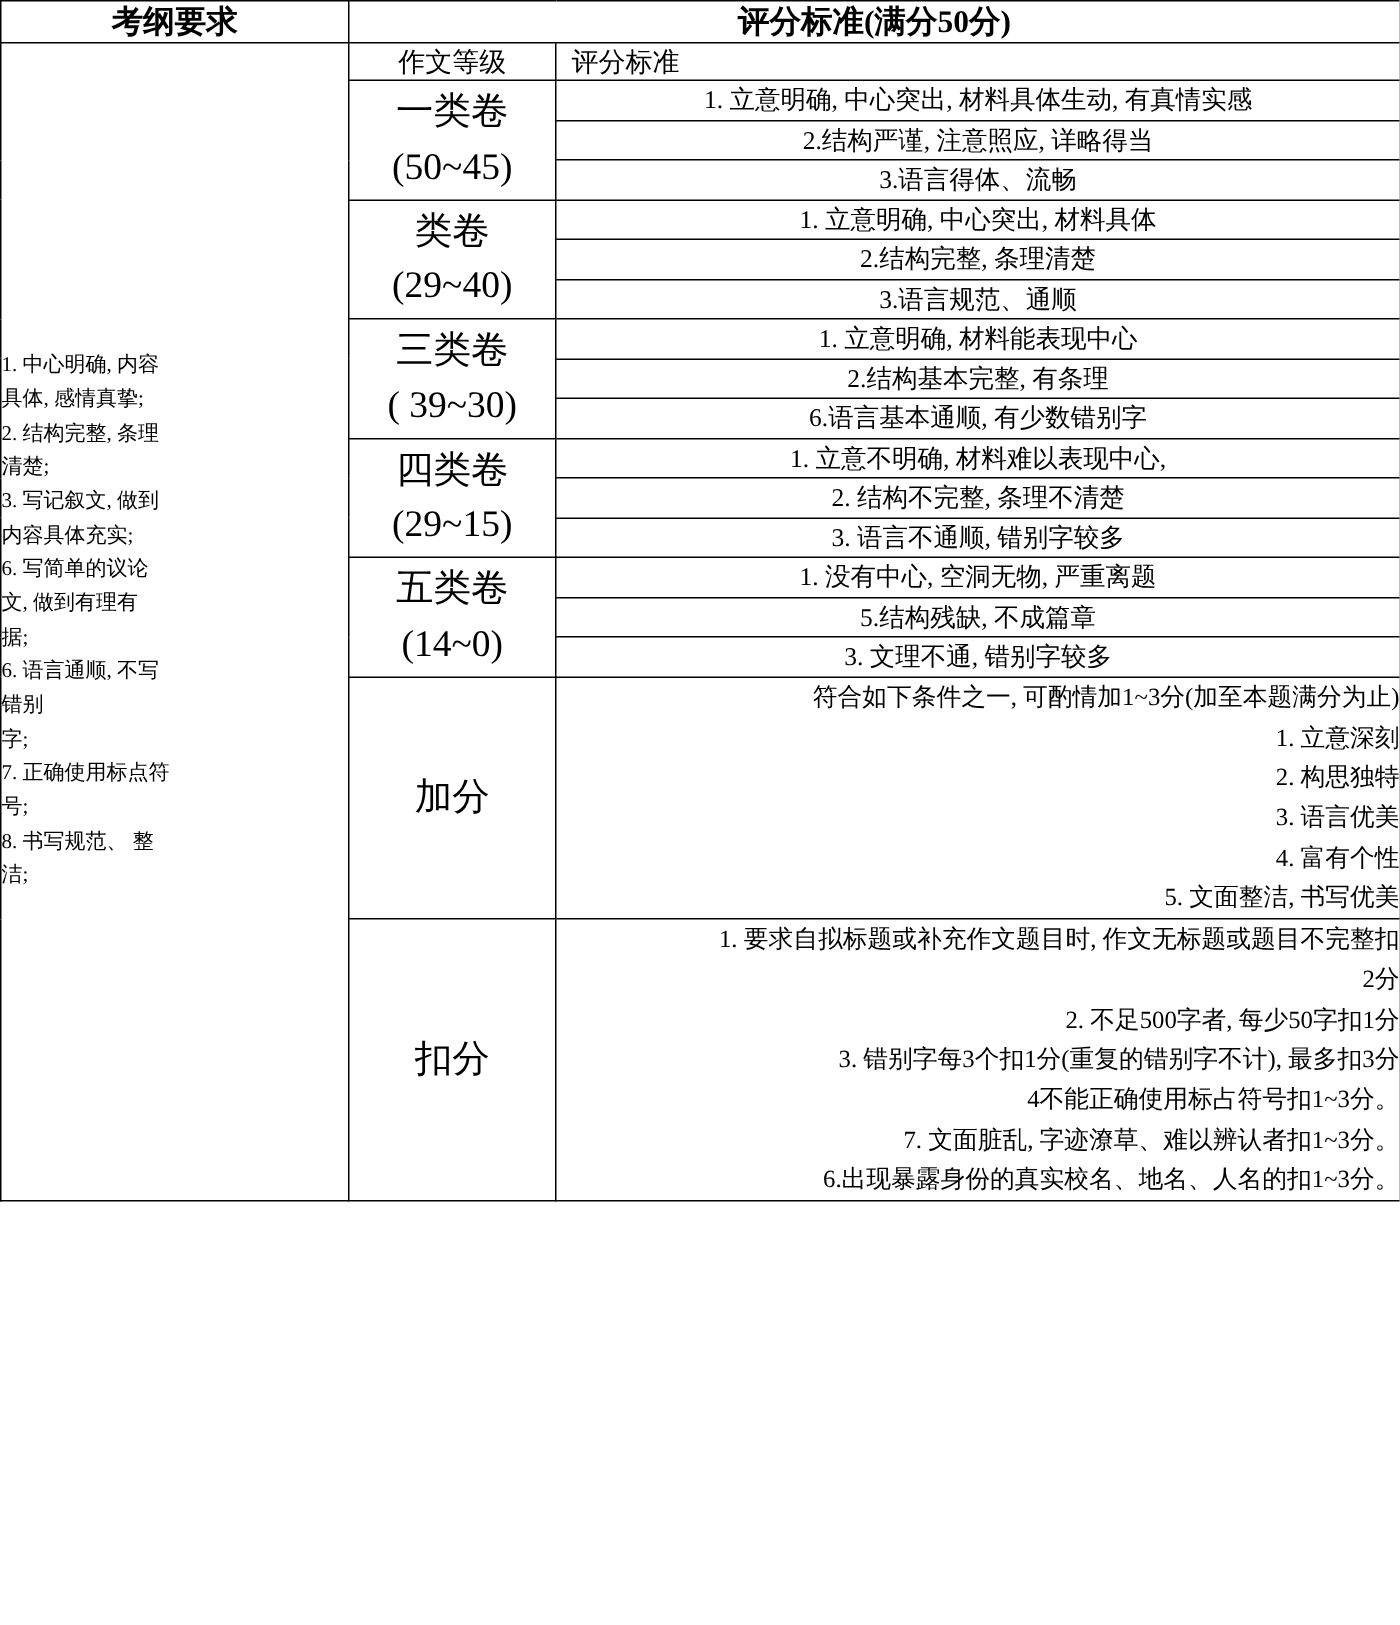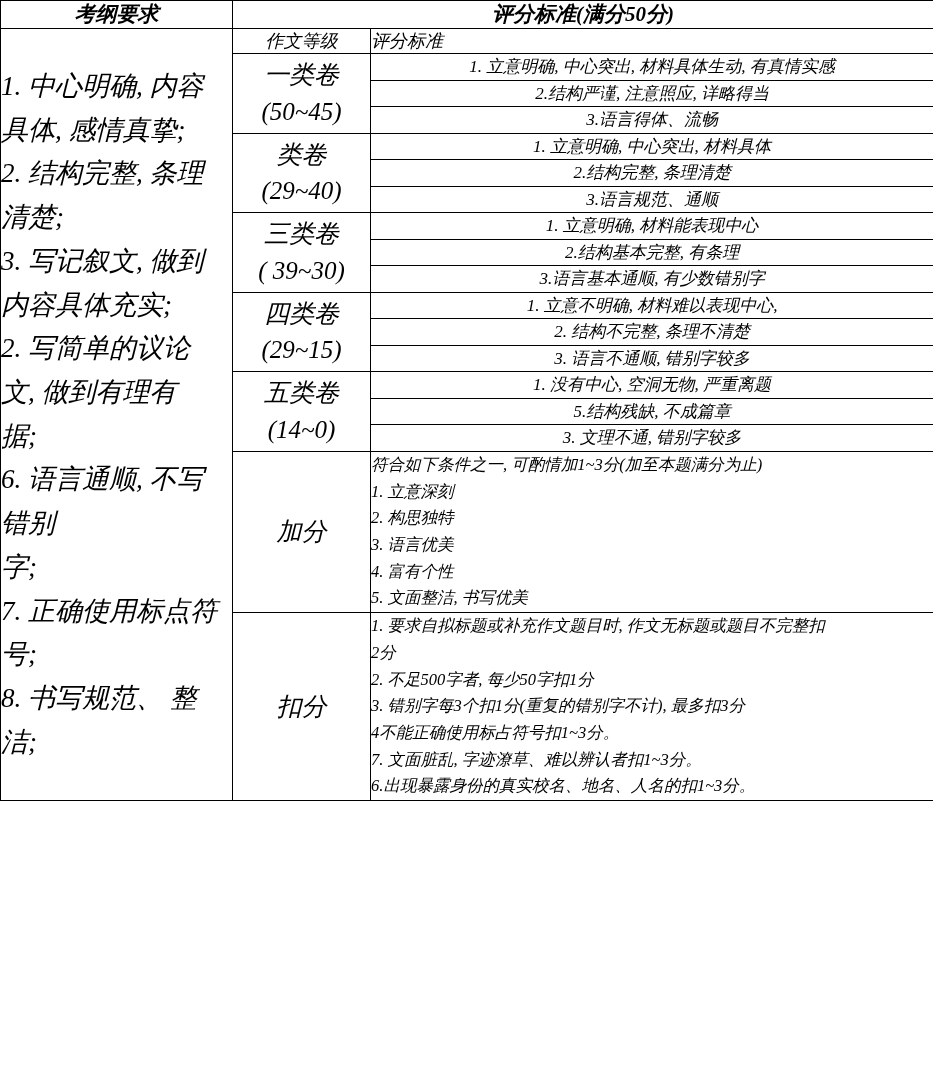--- a/index.html
+++ b/index.html
@@ -15,21 +15,20 @@
   #sheet {
     width: 933px;
     min-height: 1083px;
     box-sizing: border-box;
     position: relative;
   }
   table.grading {
     border-collapse: collapse;
     width: 933px;
     table-layout: fixed;
-    font-style: italic;
   }
   table.grading td {
     border: 1px solid #000000;
     vertical-align: middle;
     padding: 0;
   }
   
   col.c-req   { width: 232px; }
   col.c-grade { width: 138px; }
   col.c-crit  { width: 563px; }
@@ -42,49 +41,49 @@
     line-height: 1.3;
   }
   .subhdr {
     text-align: center;
     font-size: 18px;
     padding: 9px 4px;
     margin-top: 19px;
   }
   .subhdr.left {
     text-align: left;
-    padding-left: 0;
+    padding-left: 10px;
   }
   .grade-cell {
     text-align: center;
     font-size: 25px;
     line-height: 1.45;
     padding: 6px 2px;
   }
   .crit-cell {
     text-align: center;
     font-size: 17px;
     line-height: 1.5;
     padding: 8px 6px 8px 10px;
   }
   .req-cell {
-    font-size: 27px;
+    font-size: 14px;
     line-height: 1.62;
     padding: 10px 8px 10px 10px;
     vertical-align: middle;
     text-align: left;
   }
   .req-cell .line { white-space: pre-wrap; }
   .multi-cell {
     text-align: left;
     font-size: 16.5px;
     line-height: 1.62;
     padding: 10px 6px 10px 10px;
   }
-  .multi-cell .line { display: block; }
+  .multi-cell .line { display: block; text-align: right; }
 </style>
 </head>
 <body>
 
 <div id="sheet">
   <table class="grading">
     <colgroup>
       <col class="c-req">
       <col class="c-grade">
       <col class="c-crit">
@@ -96,21 +95,21 @@
       </tr>
 
       <tr>
         <td class="req-cell" rowspan="20">
           <div class="line">1. 中心明确, 内容</div>
           <div class="line">具体, 感情真挚;</div>
           <div class="line">2. 结构完整, 条理</div>
           <div class="line">清楚;</div>
           <div class="line">3. 写记叙文, 做到</div>
           <div class="line">内容具体充实;</div>
-          <div class="line">2. 写简单的议论</div>
+          <div class="line">6. 写简单的议论</div>
           <div class="line">文, 做到有理有</div>
           <div class="line">据;</div>
           <div class="line">6. 语言通顺, 不写</div>
           <div class="line">错别</div>
           <div class="line">字;</div>
           <div class="line">7. 正确使用标点符</div>
           <div class="line">号;</div>
           <div class="line">8. 书写规范、 整</div>
           <div class="line">洁;</div>
         </td>
@@ -150,21 +149,21 @@
         <td class="grade-cell" rowspan="3">
           <div>三类卷</div>
           <div>( 39~30)</div>
         </td>
         <td class="crit-cell">1. 立意明确, 材料能表现中心</td>
       </tr>
       <tr>
         <td class="crit-cell">2.结构基本完整, 有条理</td>
       </tr>
       <tr>
-        <td class="crit-cell">3.语言基本通顺, 有少数错别字</td>
+        <td class="crit-cell">6.语言基本通顺, 有少数错别字</td>
       </tr>
 
       <tr>
         <td class="grade-cell" rowspan="3">
           <div>四类卷</div>
           <div>(29~15)</div>
         </td>
         <td class="crit-cell">1. 立意不明确, 材料难以表现中心,</td>
       </tr>
       <tr>

